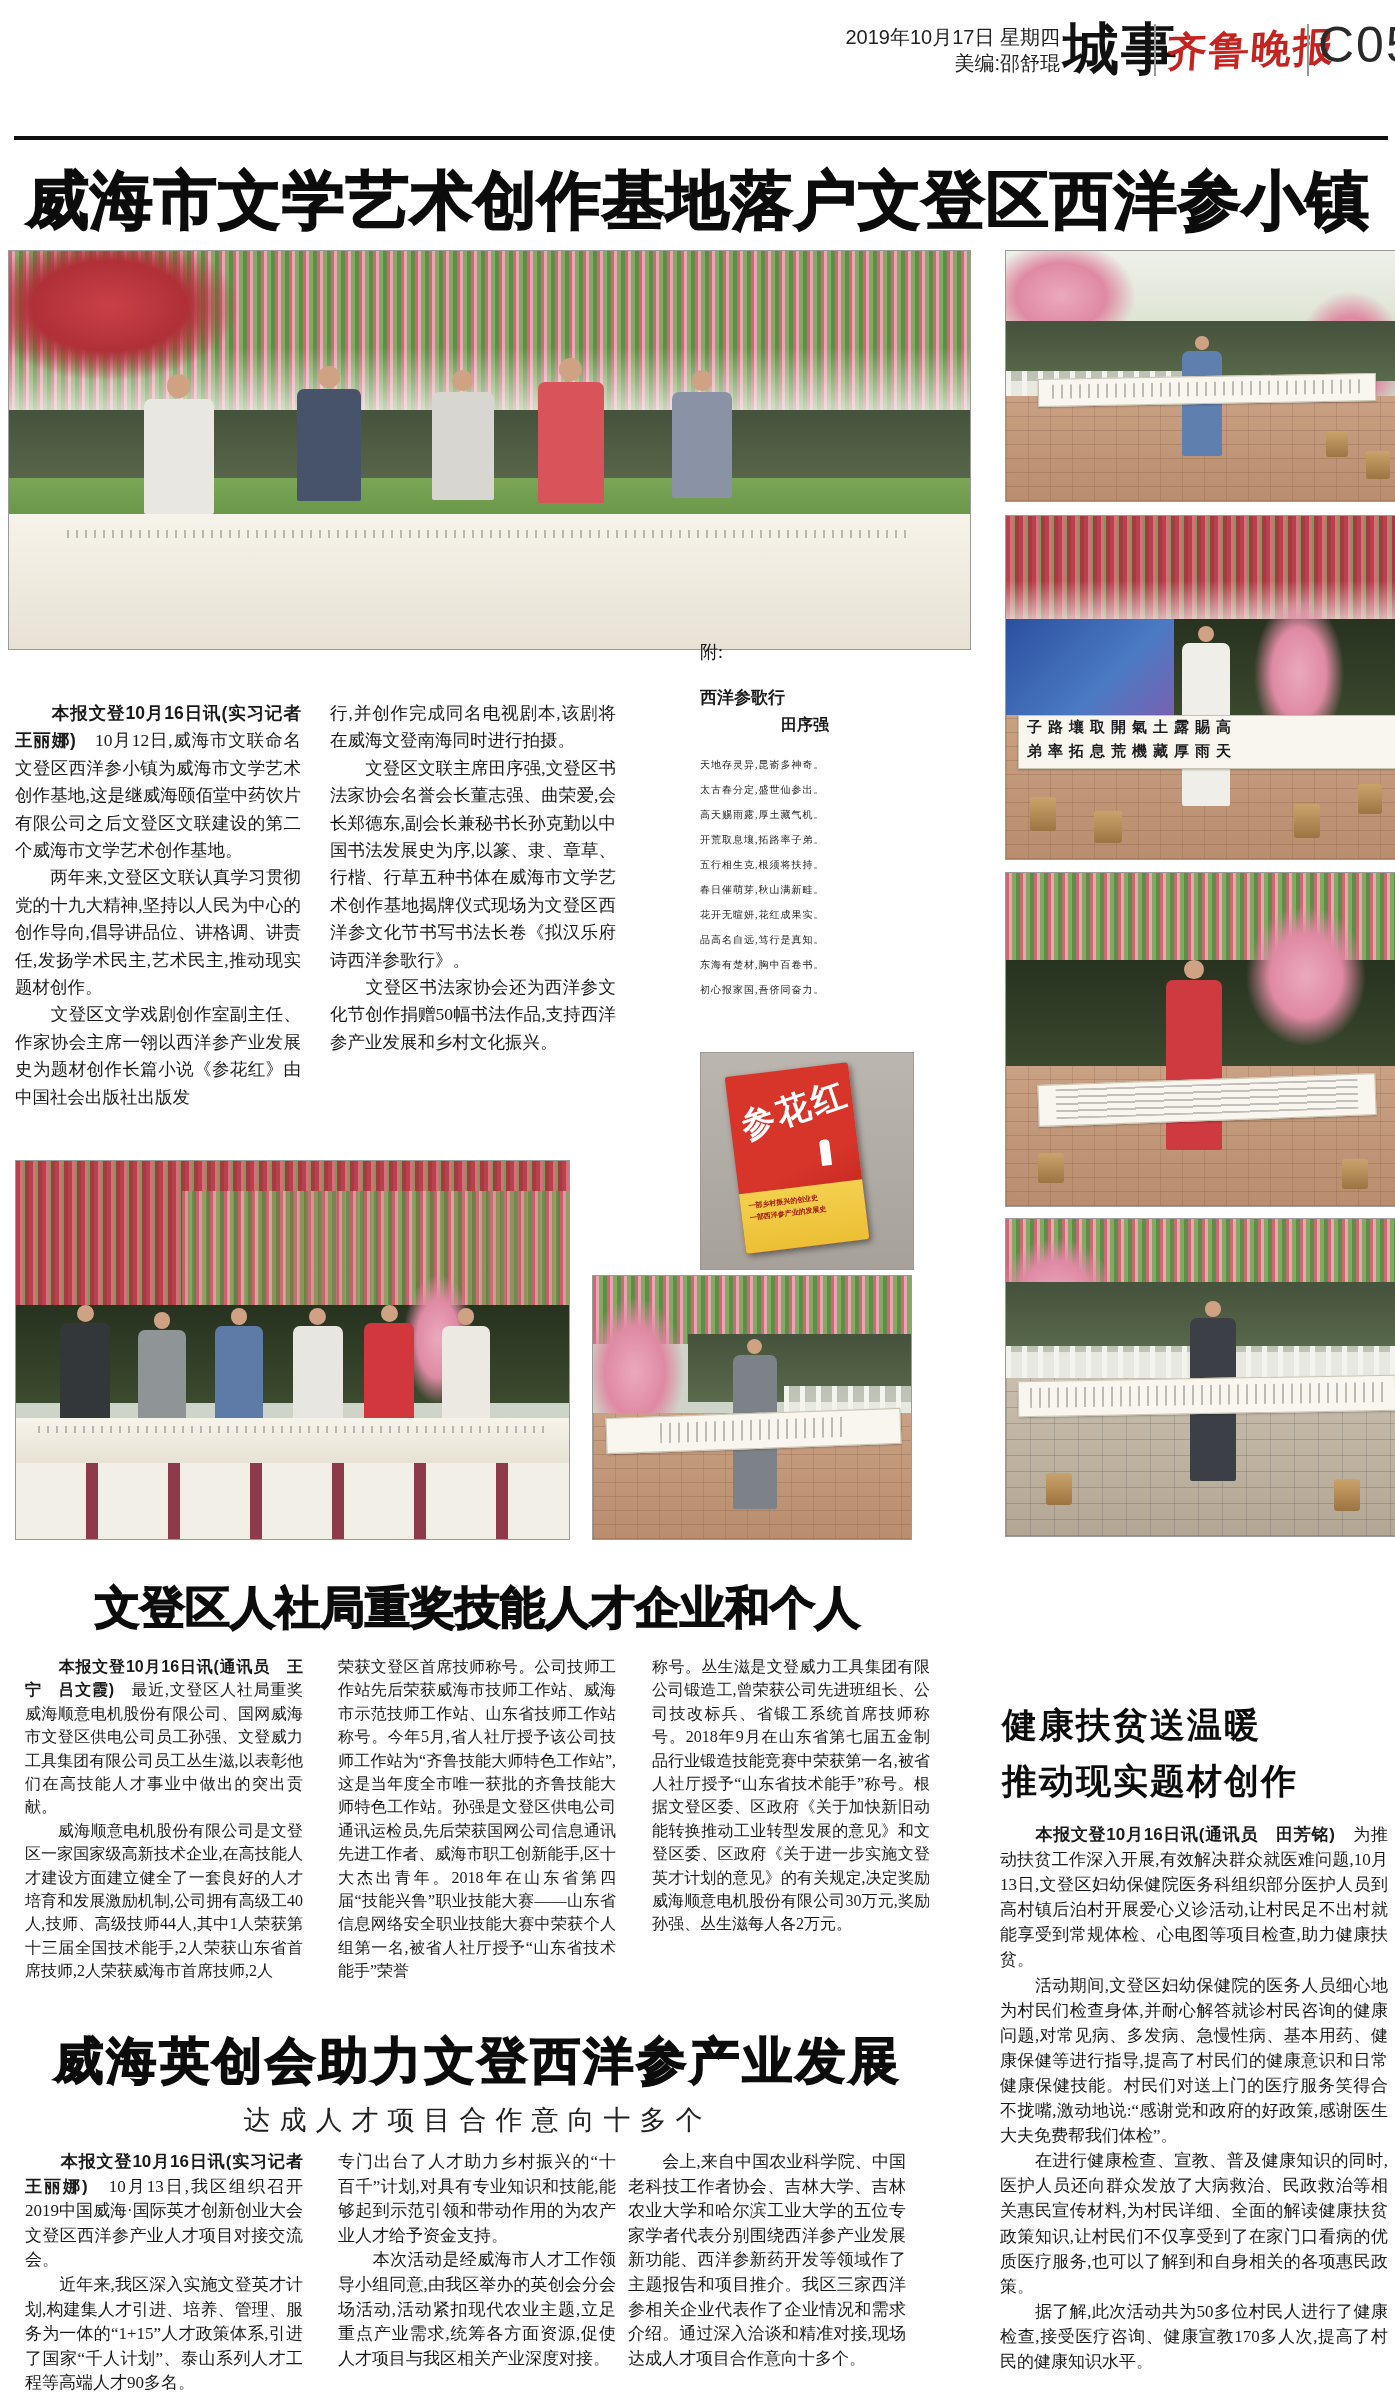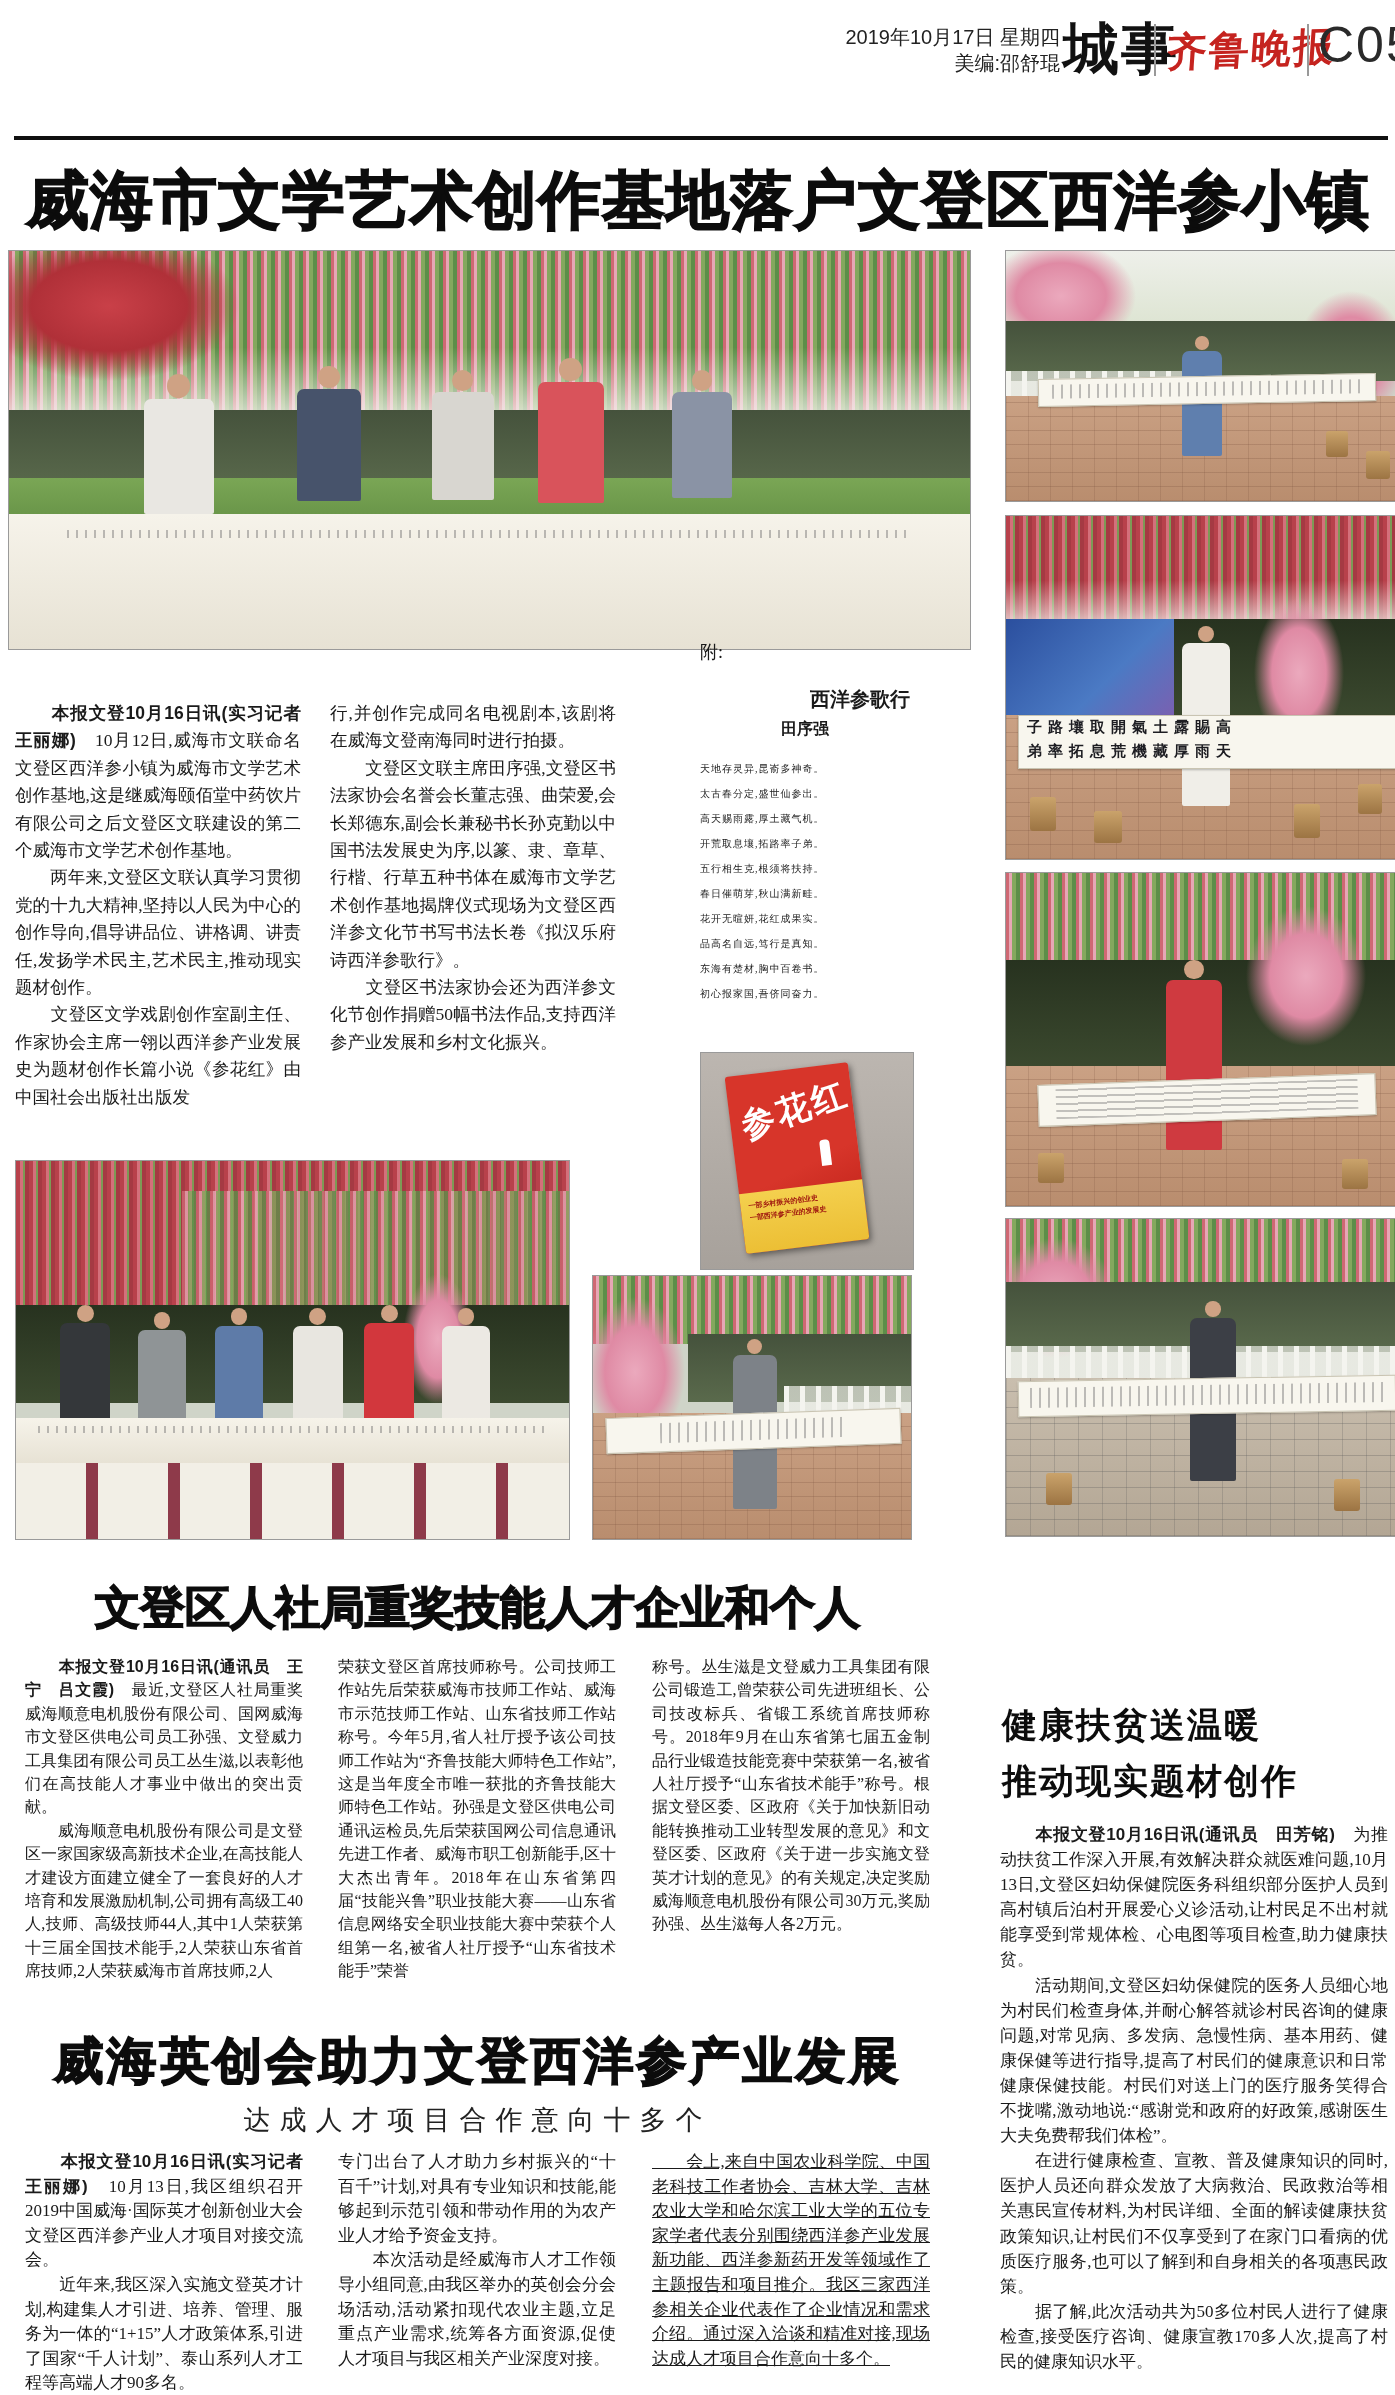--- a/index.html
+++ b/index.html
@@ -24,21 +24,21 @@
   
   .col{overflow:hidden;text-align:justify;}
   .col p{margin:0;}
   .t17 p{font-size:17.5px;line-height:27.4px;}
   .t16 p{font-size:16px;line-height:23.4px;}
   .t17b p{font-size:17px;line-height:24.6px;}
   .t17s p{font-size:17px;line-height:25.1px;}
   .col p b{font-family:"Liberation Sans",sans-serif;font-weight:700;}
   
   .poem-note{font-size:18px;}
-  .poem-title{font-family:"Liberation Sans",sans-serif;font-weight:900;font-size:20px;text-align:right;}
+  .poem-title{font-family:"Liberation Sans",sans-serif;font-weight:900;font-size:17px;text-align:left;}
   .poem-author{font-family:"Liberation Sans",sans-serif;font-weight:700;font-size:16px;text-align:center;}
   .poem-lines p{margin:0;font-size:10px;line-height:25px;white-space:nowrap;letter-spacing:1px;color:#222;}
   
   .ph{position:absolute;overflow:hidden;border:1px solid #9a9a9a;background:#cfd4c8;padding-left:20px;}
   .ly{position:absolute;}
   .canopy{background:repeating-linear-gradient(90deg,#cf6873 0 3px,#e6a7b5 3px 6px,#84a85e 6px 10px,#5d8e49 10px 14px);}
   .canopy-red{background:repeating-linear-gradient(90deg,#b8414b 0 4px,#d4707b 4px 7px,#7d9a55 7px 9px,#a53a43 9px 13px);}
   .canopy-fade{background:linear-gradient(rgba(255,255,255,0) 55%,rgba(244,243,238,.9));}
   .wallpane{background:linear-gradient(#45523c,#5a6a4c);}
   .darkwall{background:linear-gradient(#27321f,#3c4a2f);}
@@ -296,21 +296,21 @@
   <div class="abs headline h-talent" style="left:25px;top:2028px;width:905px;">威海英创会助力文登西洋参产业发展</div>
   <div class="abs subtitle" style="left:25px;top:2102px;width:905px;">达成人才项目合作意向十多个</div>
   <div class="abs col t17b" style="left:25px;top:2150px;width:278px;height:246px;">
       <p><b>　　本报文登10月16日讯(实习记者　王丽娜)</b>　10月13日,我区组织召开2019中国威海·国际英才创新创业大会文登区西洋参产业人才项目对接交流会。</p>
       <p>　　近年来,我区深入实施文登英才计划,构建集人才引进、培养、管理、服务为一体的“1+15”人才政策体系,引进了国家“千人计划”、泰山系列人才工程等高端人才90多名。</p>
     </div>
   <div class="abs col t17b" style="left:338px;top:2150px;width:278px;height:246px;">
       <p>专门出台了人才助力乡村振兴的“十百千”计划,对具有专业知识和技能,能够起到示范引领和带动作用的为农产业人才给予资金支持。</p>
       <p>　　本次活动是经威海市人才工作领导小组同意,由我区举办的英创会分会场活动,活动紧扣现代农业主题,立足重点产业需求,统筹各方面资源,促使人才项目与我区相关产业深度对接。</p>
     </div>
-  <div class="abs col t17b" style="left:652px;top:2150px;width:278px;height:246px;text-decoration:underline;">
+  <div class="abs col t17b" style="left:628px;top:2150px;width:278px;height:246px;">
       <p>　　会上,来自中国农业科学院、中国老科技工作者协会、吉林大学、吉林农业大学和哈尔滨工业大学的五位专家学者代表分别围绕西洋参产业发展新功能、西洋参新药开发等领域作了主题报告和项目推介。我区三家西洋参相关企业代表作了企业情况和需求介绍。通过深入洽谈和精准对接,现场达成人才项目合作意向十多个。</p>
     </div>
 
   <div class="abs h-side" style="left:1002px;top:1702px;">健康扶贫送温暖</div>
   <div class="abs h-side" style="left:1002px;top:1758px;">推动现实题材创作</div>
   <div class="abs col t17s" style="left:1000px;top:1822px;width:388px;height:556px;">
       <p><b>　　本报文登10月16日讯(通讯员　田芳铭)</b>　为推动扶贫工作深入开展,有效解决群众就医难问题,10月13日,文登区妇幼保健院医务科组织部分医护人员到高村镇后泊村开展爱心义诊活动,让村民足不出村就能享受到常规体检、心电图等项目检查,助力健康扶贫。</p>
       <p>　　活动期间,文登区妇幼保健院的医务人员细心地为村民们检查身体,并耐心解答就诊村民咨询的健康问题,对常见病、多发病、急慢性病、基本用药、健康保健等进行指导,提高了村民们的健康意识和日常健康保健技能。村民们对送上门的医疗服务笑得合不拢嘴,激动地说:“感谢党和政府的好政策,感谢医生大夫免费帮我们体检”。</p>
       <p>　　在进行健康检查、宣教、普及健康知识的同时,医护人员还向群众发放了大病救治、民政救治等相关惠民宣传材料,为村民详细、全面的解读健康扶贫政策知识,让村民们不仅享受到了在家门口看病的优质医疗服务,也可以了解到和自身相关的各项惠民政策。</p>
       <p>　　据了解,此次活动共为50多位村民人进行了健康检查,接受医疗咨询、健康宣教170多人次,提高了村民的健康知识水平。</p>

